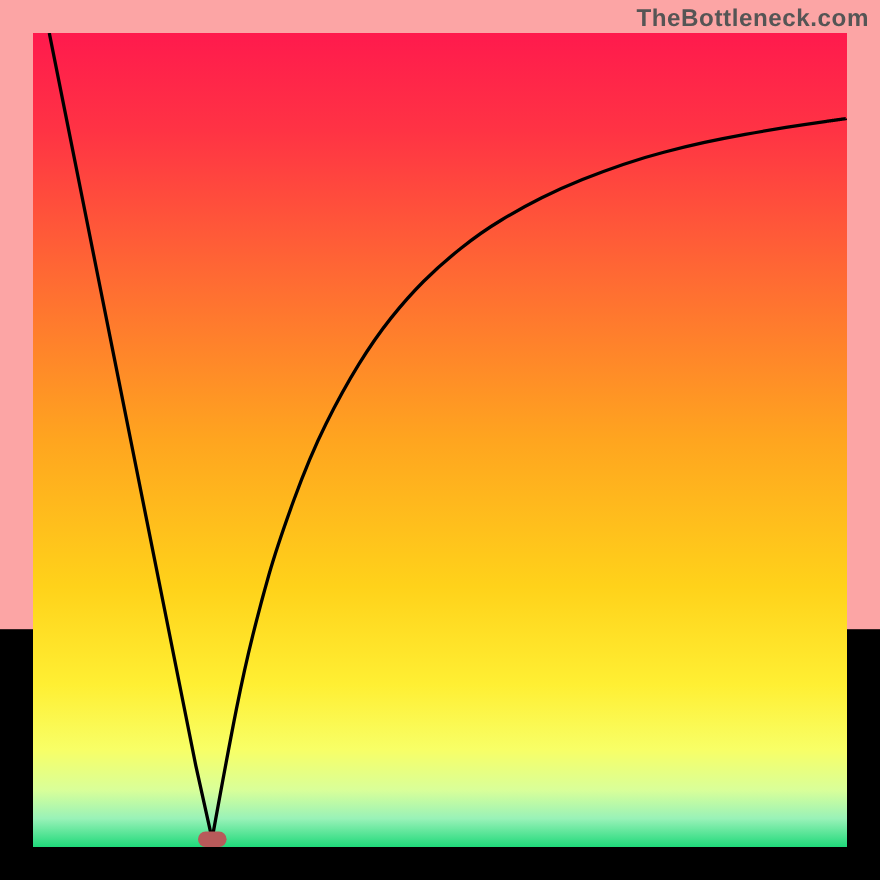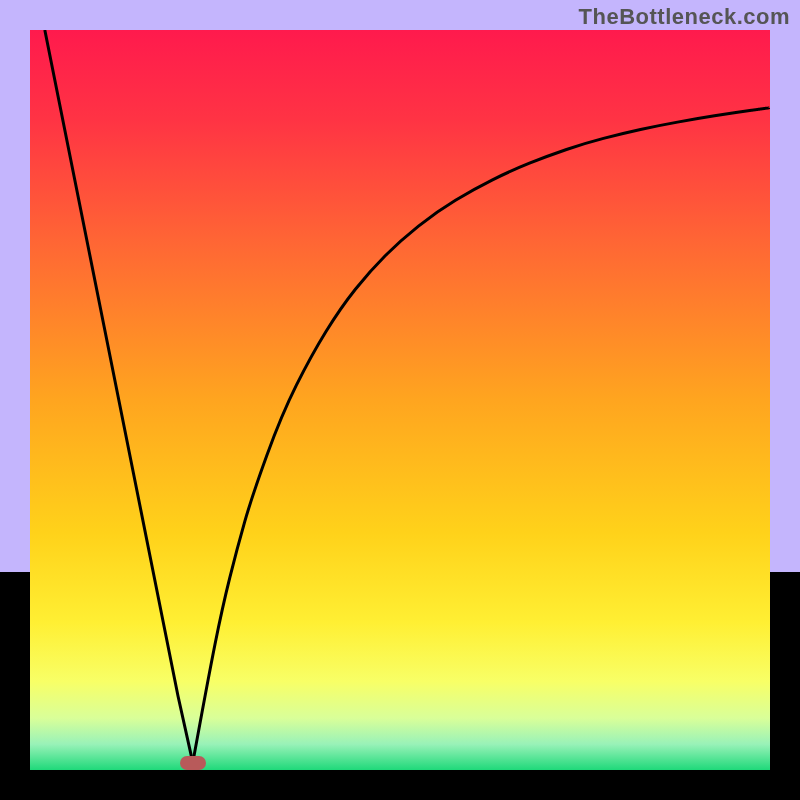--- a/index.html
+++ b/index.html
@@ -7,21 +7,21 @@
     padding: 0;
     width: 800px;
     height: 800px;
     background: #000;
     font-family: Arial, Helvetica, sans-serif;
   }
   .frame {
     position: relative;
     width: 800px;
     height: 572px;
-    background: #c4b5fd;
+    background: #fca5a5;
   }
   .watermark {
     position: absolute;
     top: 4px;
     right: 10px;
     color: #555;
     font-size: 22px;
     font-weight: bold;
     letter-spacing: 0.5px;
     z-index: 10;

